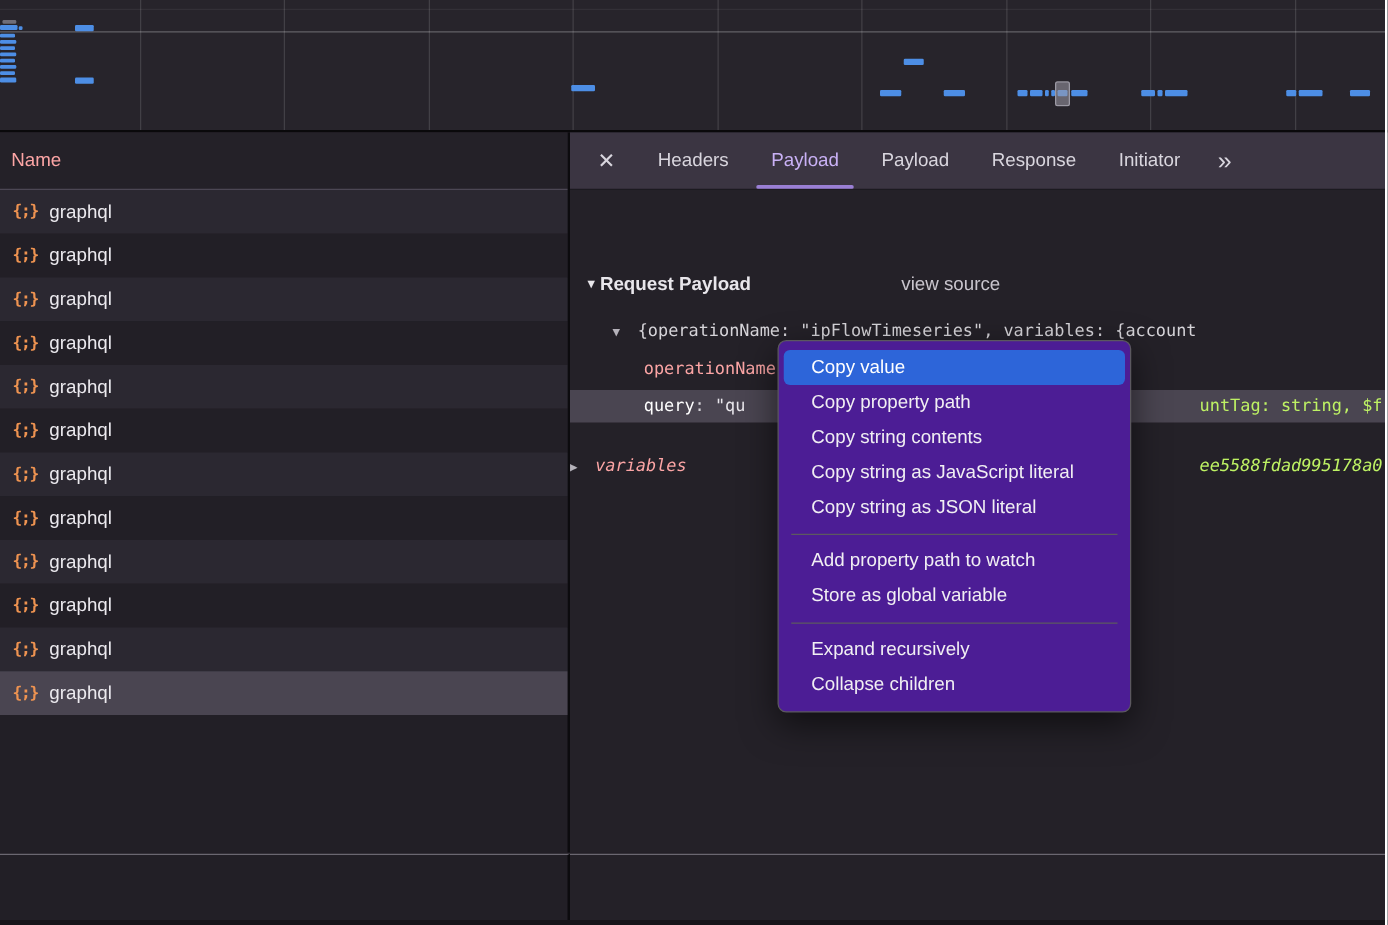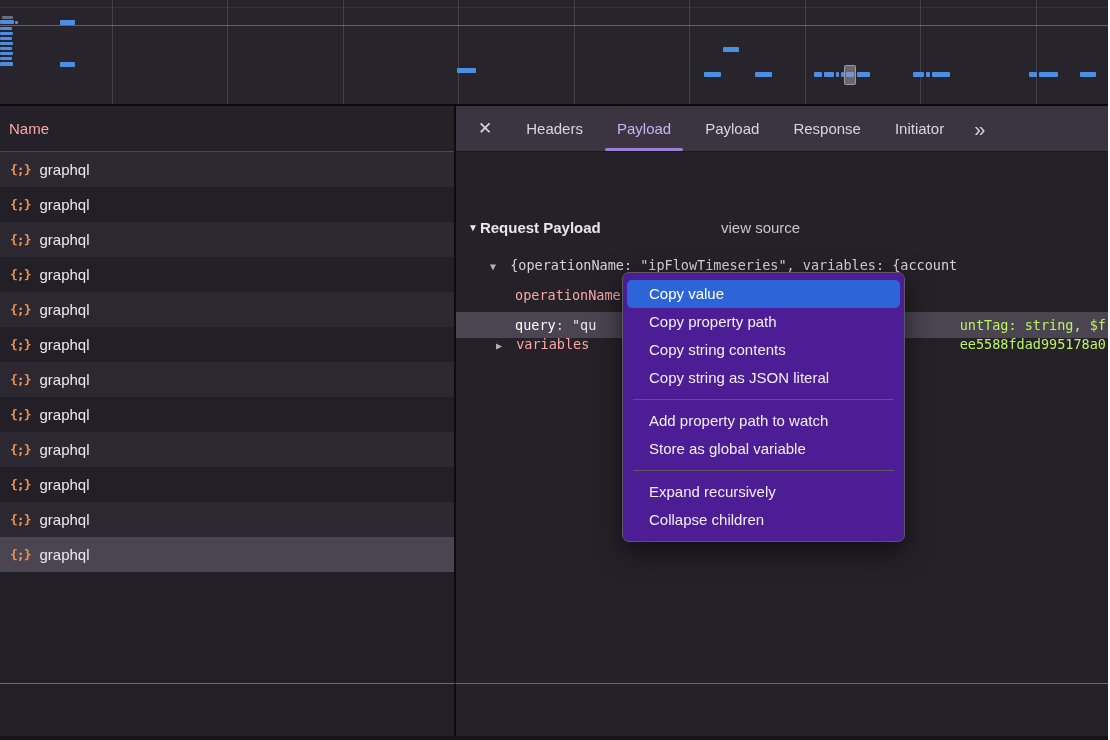--- a/index.html
+++ b/index.html
@@ -206,37 +206,38 @@
 
       <div class="tree-line" style="top:130px;padding-left:59px;">
         <span class="k">operationName</span><span>: </span><span class="s">"ipFlowTimeseries"</span>
       </div>
 
       <div class="tree-line sel-row" style="top:160px;padding-left:59px;">
         <span class="k">query</span><span>: </span><span class="val-plain">"qu</span>
         <span class="right-frag">untTag: string, $f</span>
       </div>
 
-      <div class="tree-line" style="top:179px;padding-left:40px;">
+      <div class="tree-line" style="top:208px;font-style:italic;">
         <span class="tri">▶</span>
         <span class="k" style="margin-left:6px;">variables</span>
         <span class="right-frag">ee5588fdad995178a0</span>
       </div>
     </div>
   </div>
 
   <div class="footer-left"></div>
   <div class="footer-right"></div>
   <div class="bottom-strip"></div>
   <div class="right-white"></div>
 
   <div class="context-menu" id="ctx-menu">
       <div class="menu-item hl">Copy value</div>
       <div class="menu-item">Copy property path</div>
       <div class="menu-item">Copy string contents</div>
+      <div class="menu-item">Copy string as JavaScript literal</div>
       <div class="menu-item">Copy string as JSON literal</div>
       <div class="menu-sep"></div>
       <div class="menu-item">Add property path to watch</div>
       <div class="menu-item">Store as global variable</div>
       <div class="menu-sep"></div>
       <div class="menu-item">Expand recursively</div>
       <div class="menu-item">Collapse children</div>
     </div>
 
 </div>

